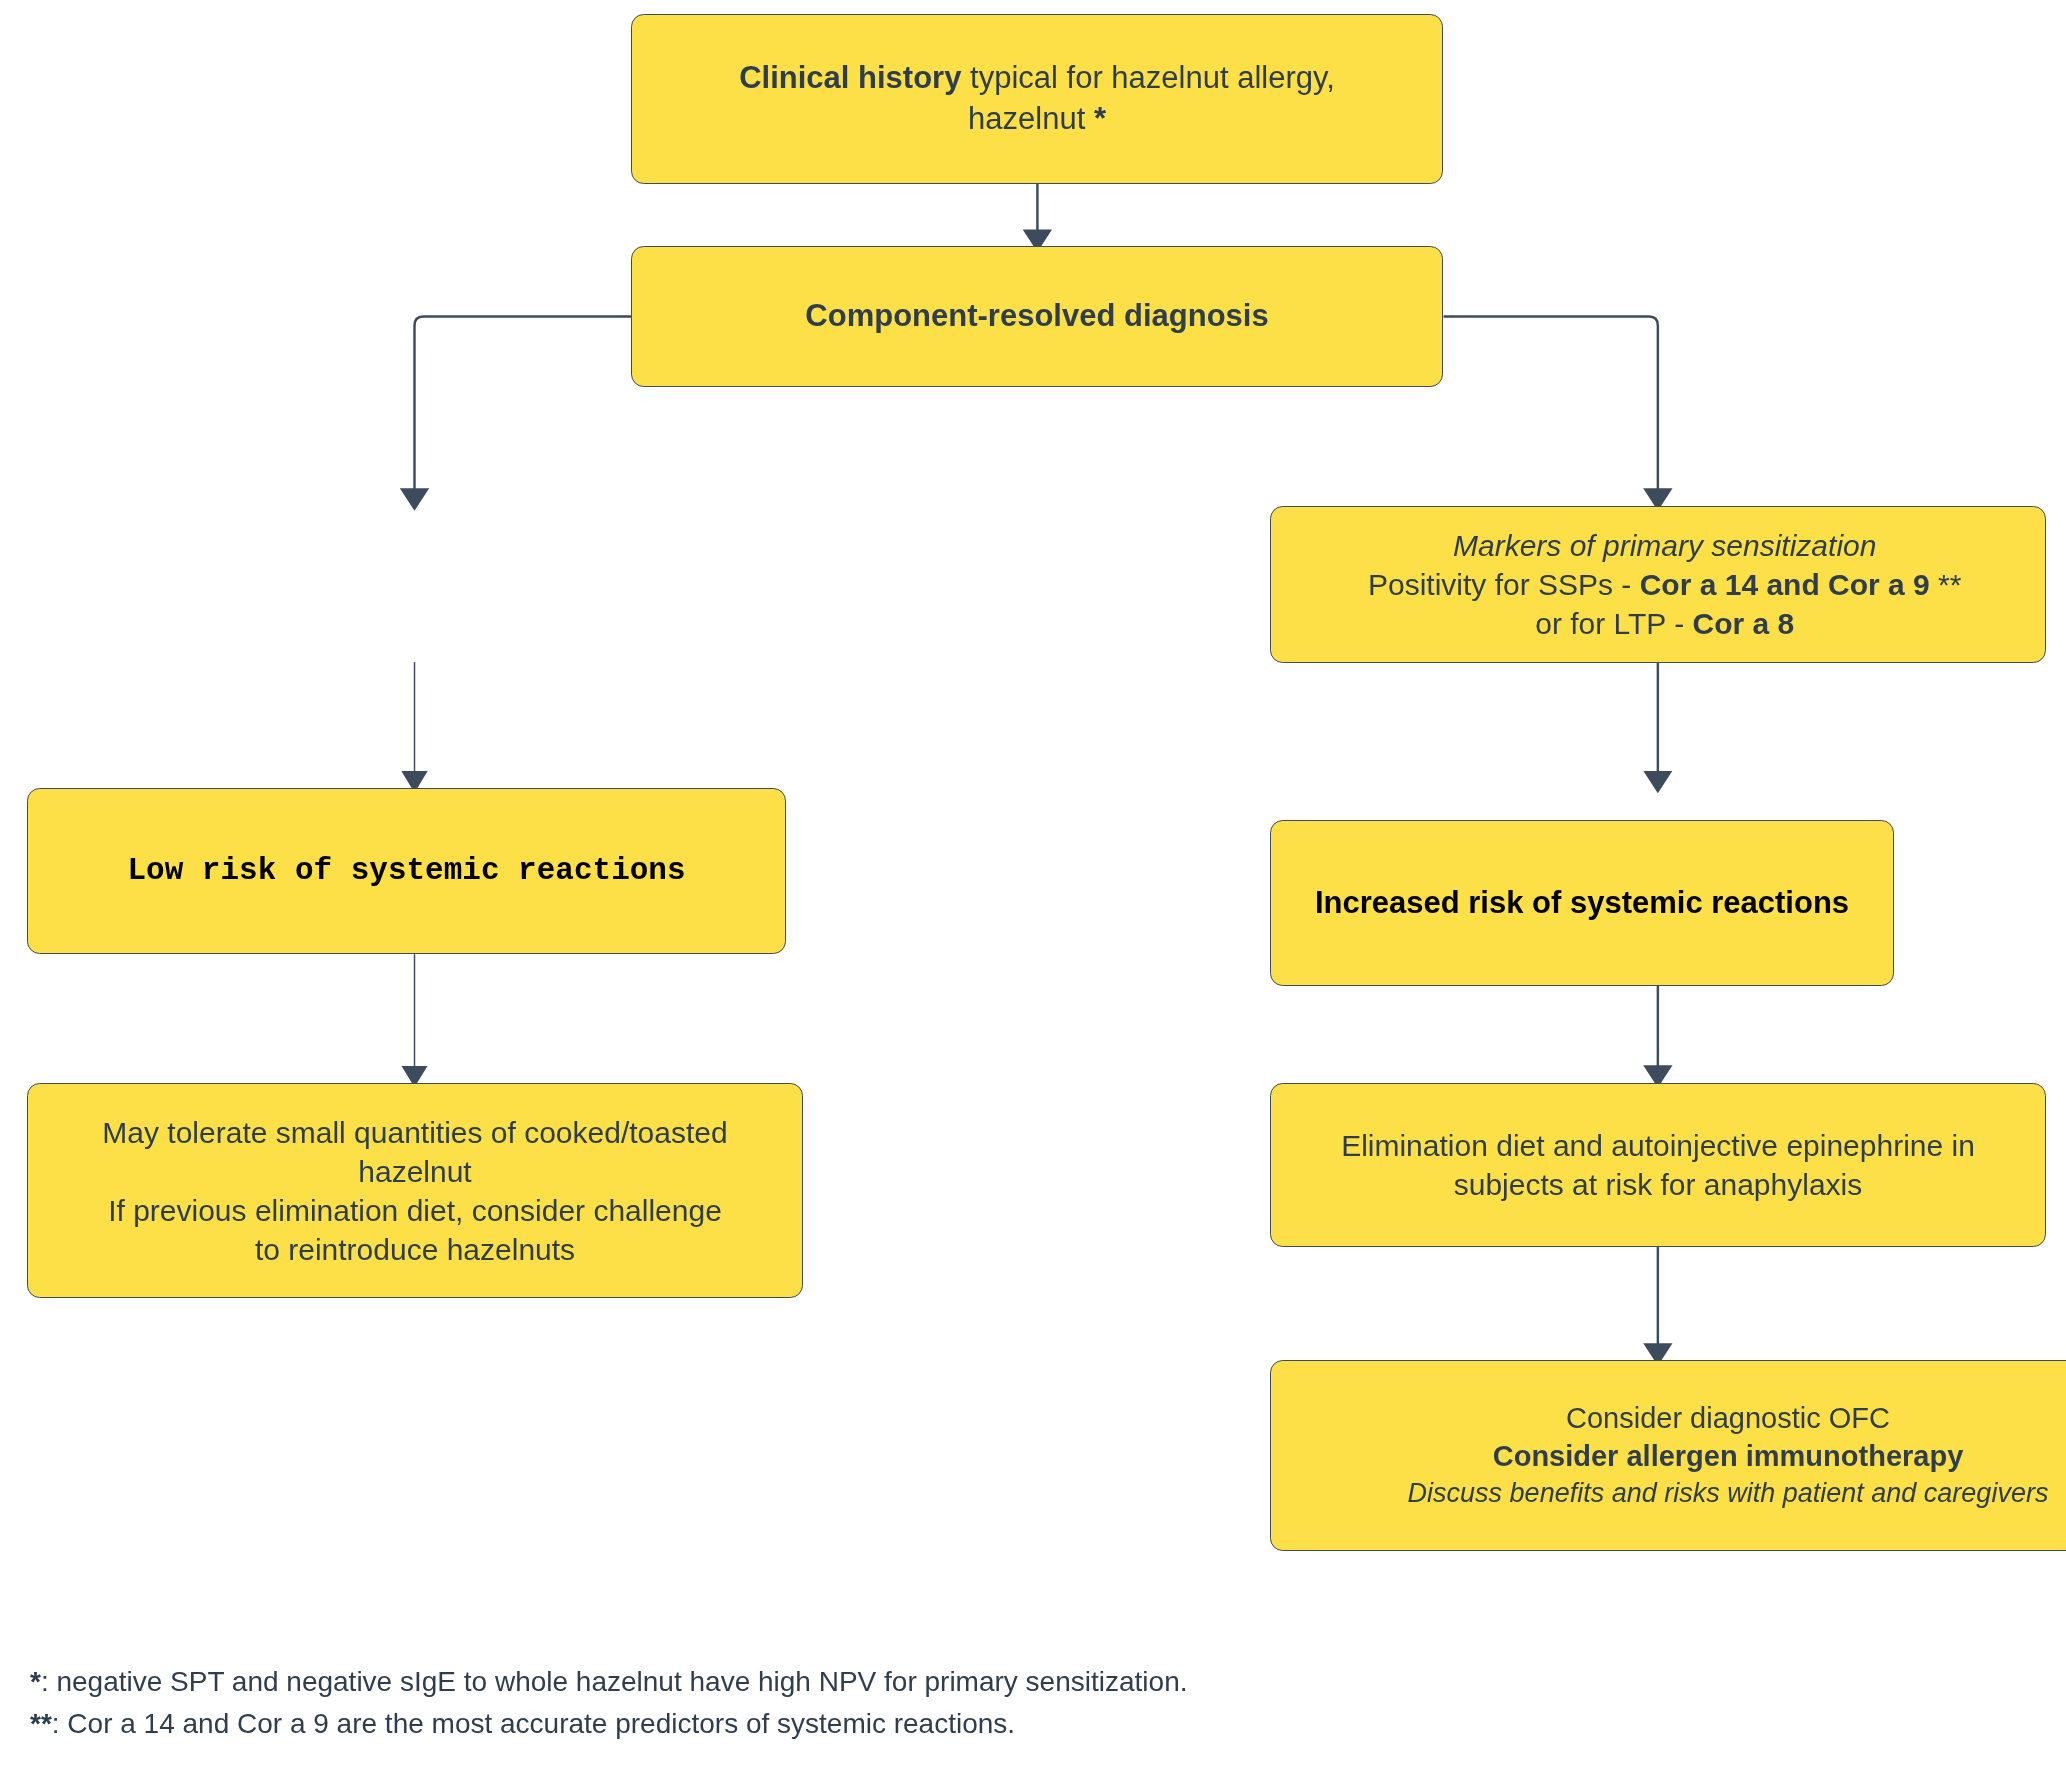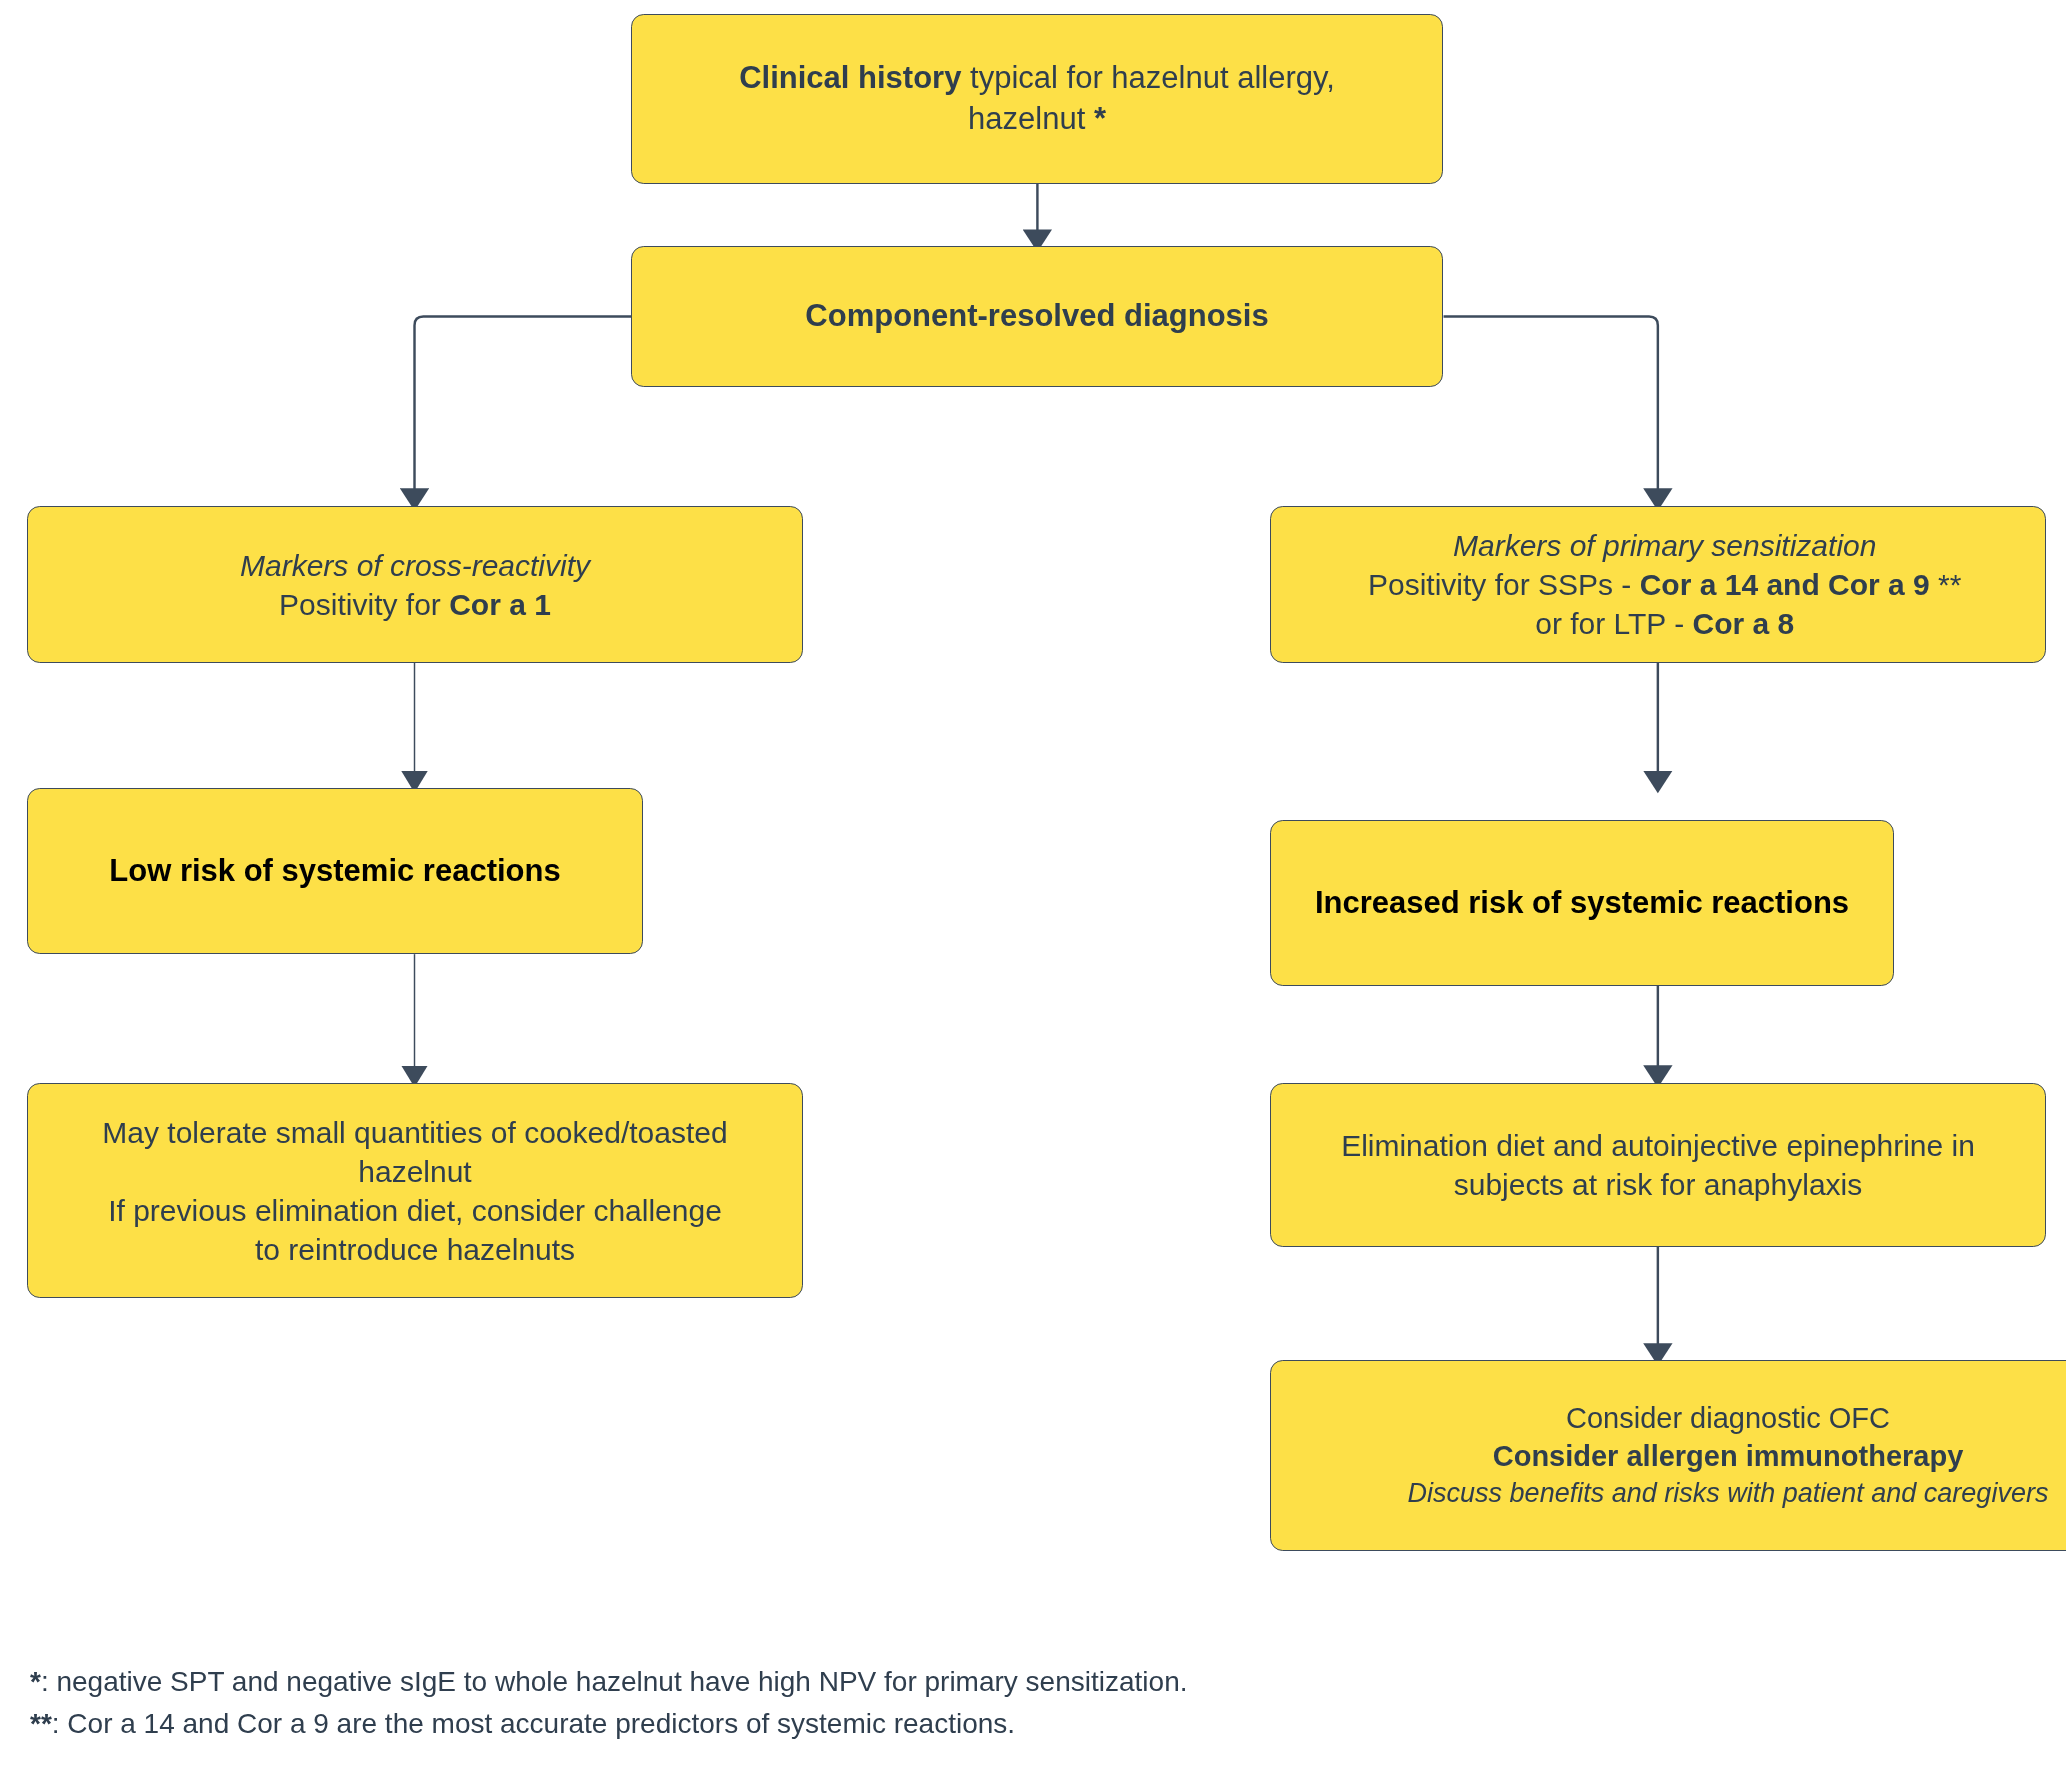--- a/index.html
+++ b/index.html
@@ -44,21 +44,21 @@
   .node b  { font-weight: bold; }
   .node i  { font-style: italic; }
   .black   { color: #000000; font-weight: bold; }
   .ln { display: block; }
 
   
   #n-clinical    { left: 631px; top:   13.7px; width: 812px; height: 170px; }
   #n-crd         { left: 631px; top:  246px; width: 812px; height: 141px; }
   #n-cross       { left:   27px; top: 506px; width: 776px; height: 157px; }
   #n-primary     { left: 1270px; top: 506px; width: 776px; height: 157px; padding-left: 30px; }
-  #n-lowrisk     { left:   27px; top: 788px; width: 616px; height: 166px; }
+  #n-lowrisk     { left:   27px; top: 788px; width: 759px; height: 166px; font-family: Liberation Mono, monospace; }
   #n-incrisk     { left: 1270px; top: 788px; width: 624px; height: 166px; margin-top: 32px; }
   #n-tolerate    { left:   27px; top: 1083px; width: 776px; height: 215px; }
   #n-elimination { left: 1270px; top: 1083px; width: 776px; height: 164px; }
   #n-ofc         { left: 1270px; top: 1360px; width: 916px; height: 191px; }
 
   #n-clinical    { font-size: 31px; }
   #n-crd         { font-weight: bold; font-size: 31px; justify-content: flex-end; }
   #n-cross       { font-size: 30px; }
   #n-primary     { font-size: 30px; }
   #n-lowrisk,
@@ -138,26 +138,20 @@
       </span>
     </div>
   </div>
 
   <div class="node" id="n-crd">
     <div class="inner">
       <span class="ln">Component-resolved diagnosis</span>
     </div>
   </div>
 
-  <div class="node" id="n-cross">
-    <div class="inner">
-      <span class="ln"><i>Markers of cross-reactivity</i></span>
-      <span class="ln"><span>Positivity for </span><b>Cor a 1</b></span>
-    </div>
-  </div>
 
   <div class="node" id="n-primary">
     <div class="inner">
       <span class="ln"><i>Markers of primary sensitization</i></span>
       <span class="ln"><span>Positivity for SSPs - </span><b>Cor a 14 and Cor a 9</b><span> **</span></span>
       <span class="ln"><span>or for LTP - </span><b>Cor a 8</b></span>
     </div>
   </div>
 
   <div class="node" id="n-lowrisk">

